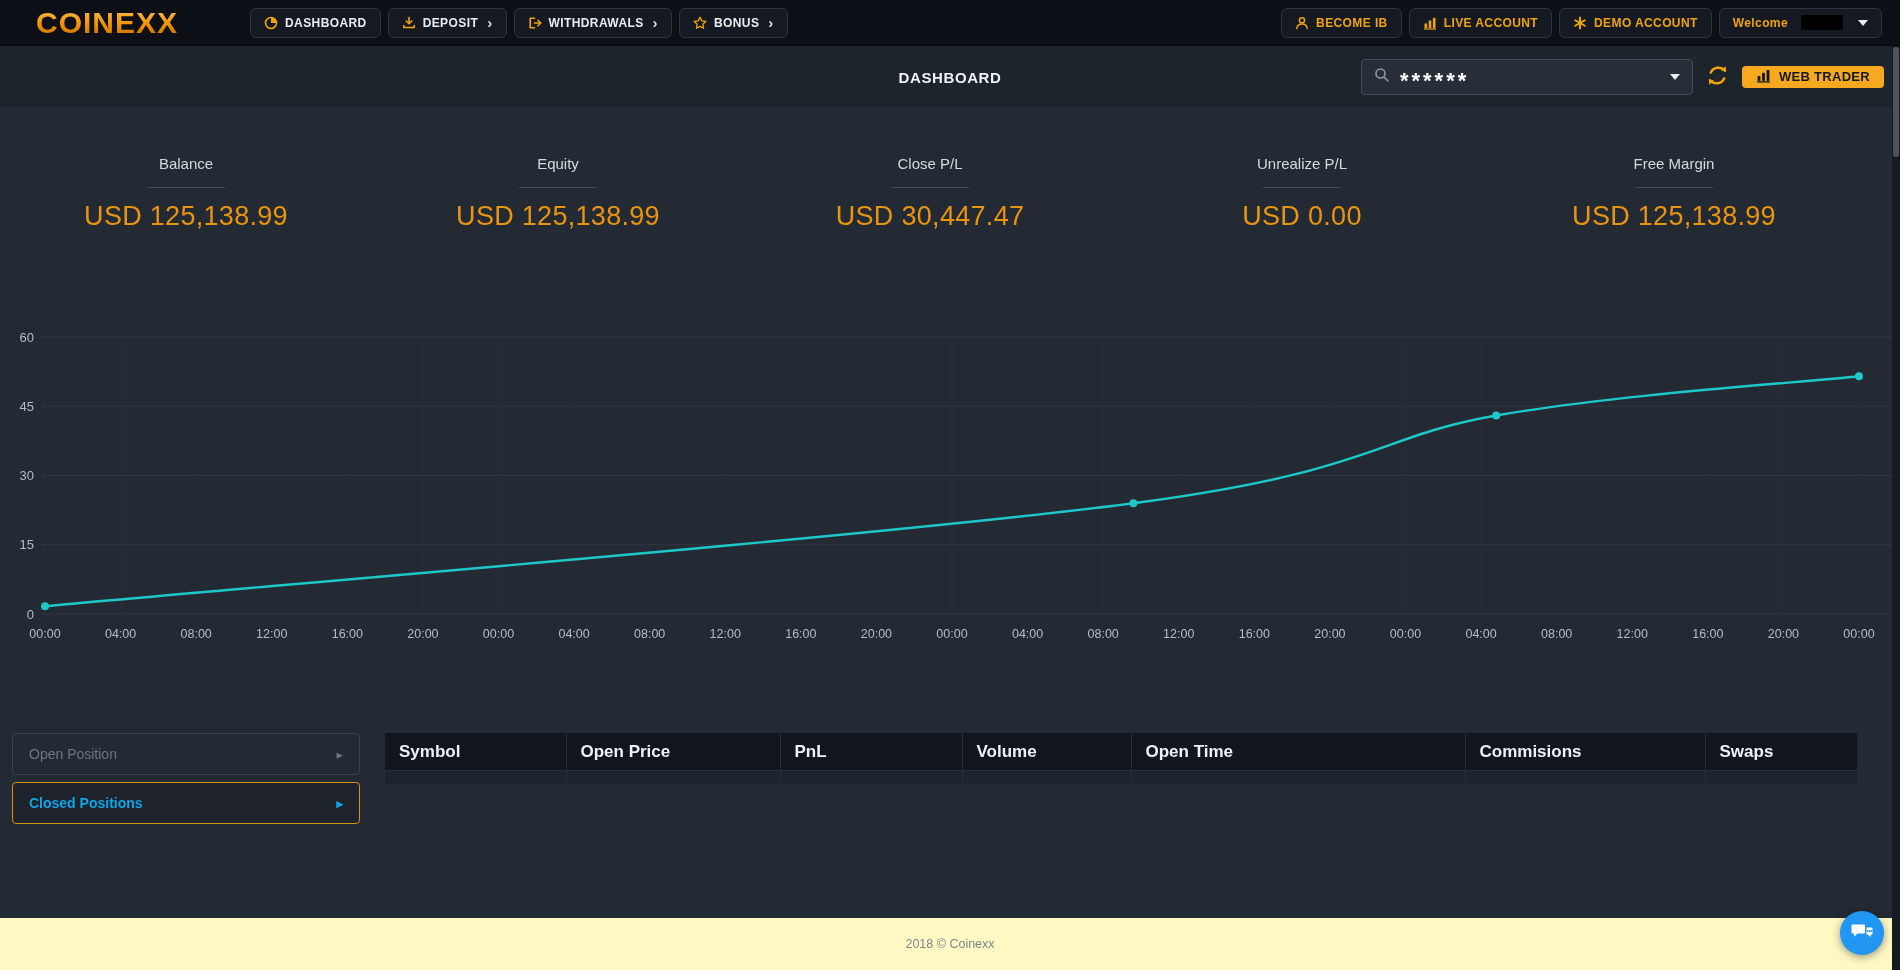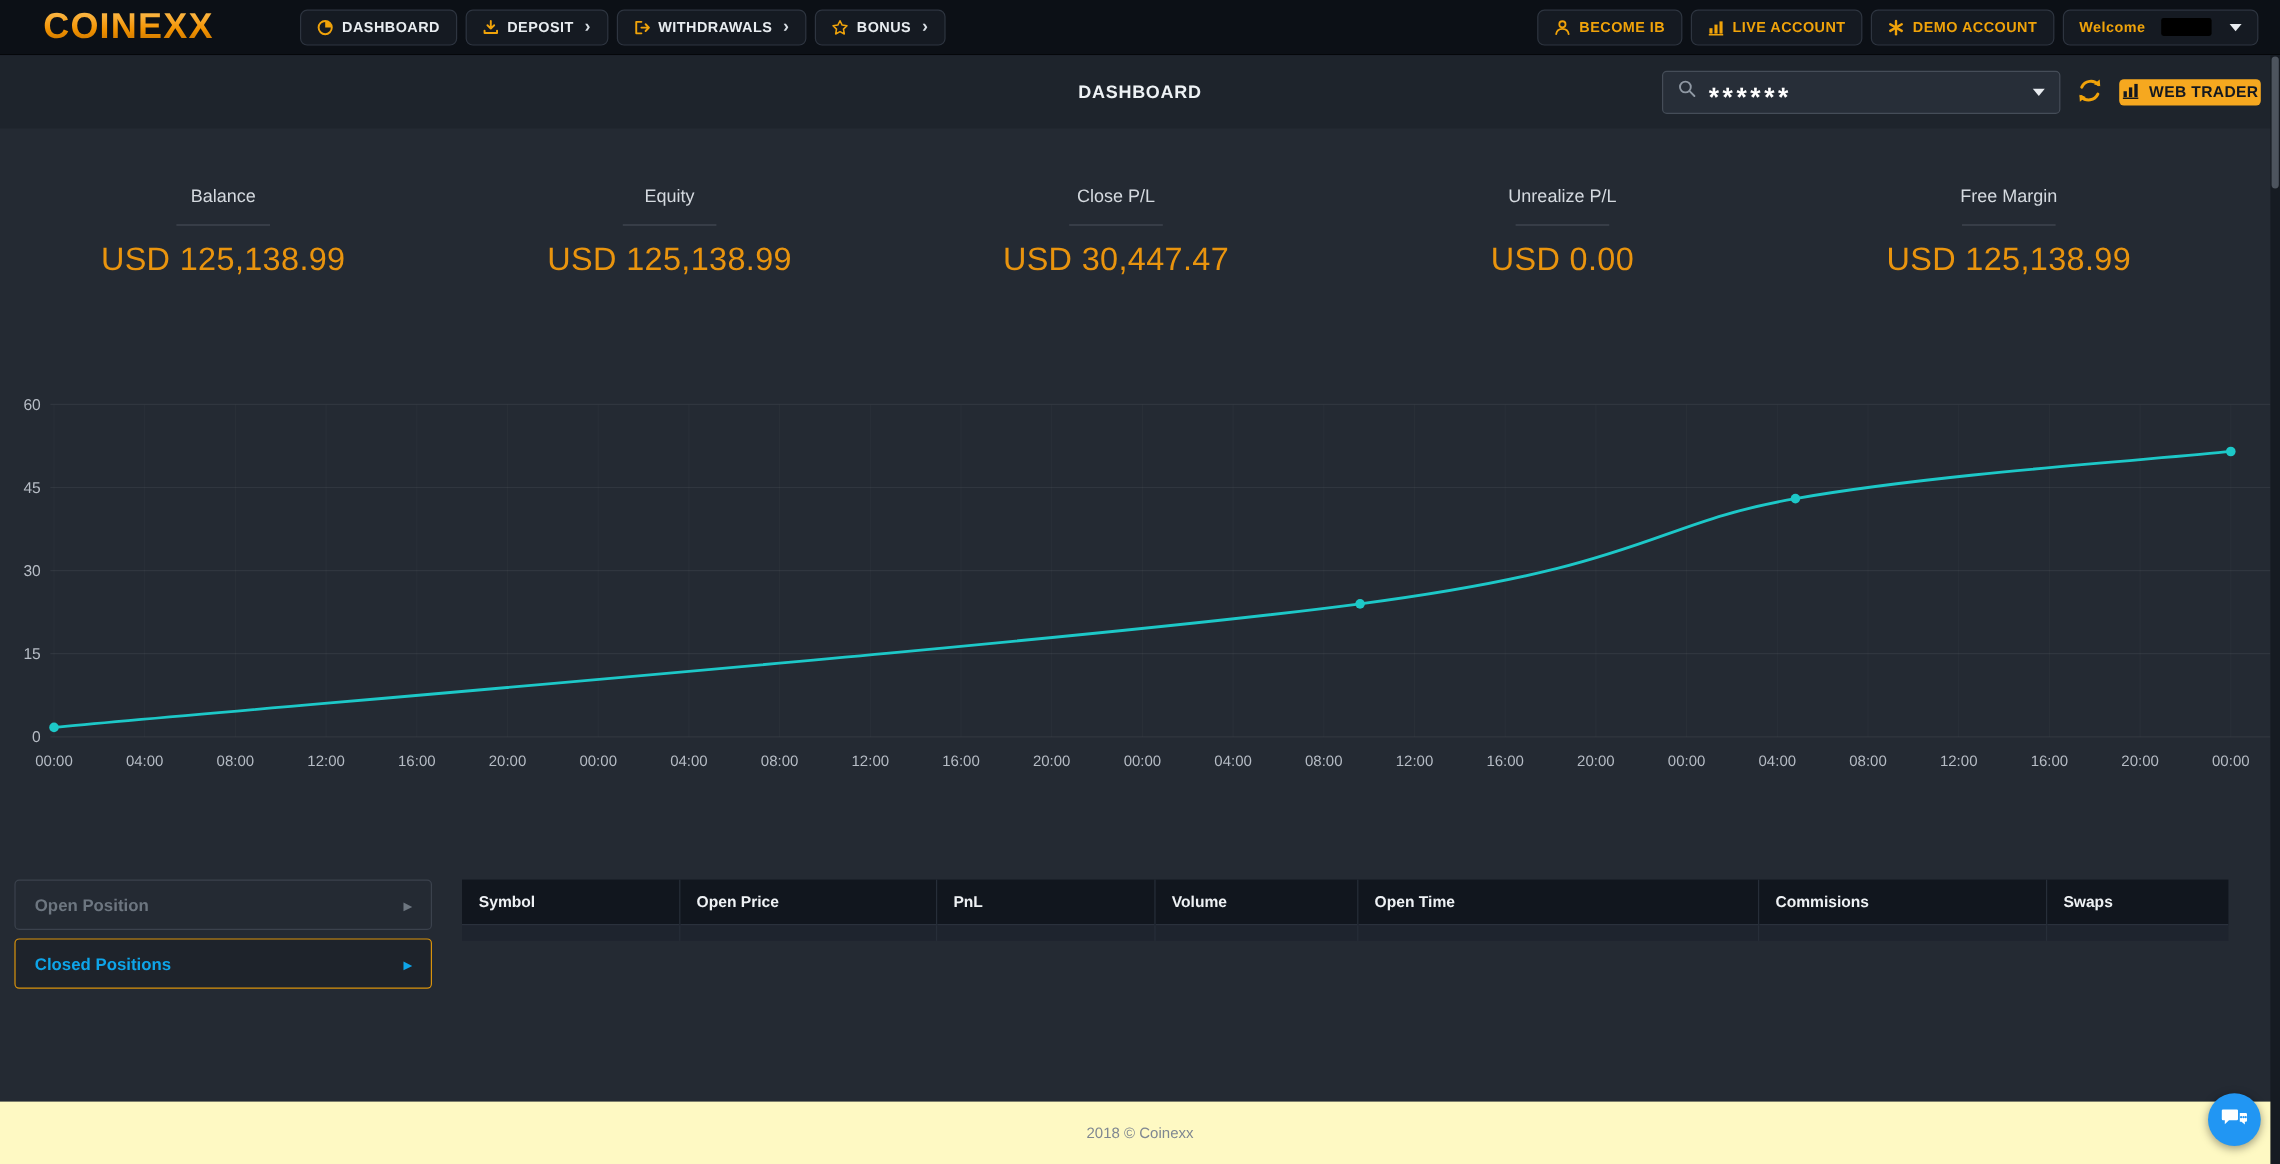--- a/index.html
+++ b/index.html
@@ -29,47 +29,47 @@
   .subbar{position:absolute;top:46px;left:0;right:0;height:61px;background:#1e242c;}
   .subbar-title{position:absolute;left:50%;top:50%;transform:translate(-50%,-50%);
                 font-size:15px;font-weight:700;letter-spacing:.6px;color:#eef2f5;}
   .subbar-right{position:absolute;right:16px;top:50%;transform:translateY(-50%);
                 display:flex;align-items:center;gap:13px;}
   .account-select{width:332px;height:36px;background:#272e38;border:1px solid #454d58;border-radius:4px;
                   display:flex;align-items:center;padding:0 12px;box-sizing:border-box;cursor:pointer;}
   .stars{font-size:22px;letter-spacing:3px;color:#fff;font-weight:700;position:relative;top:4px;margin-left:10px;}
   .account-select .caret{margin-left:auto;}
   .icon-btn{background:none;border:none;color:#f0a30a;cursor:pointer;display:flex;align-items:center;padding:0;}
-  .webtrader{display:flex;align-items:center;gap:8px;height:22px;padding:0 2px;background:#f6a81f;
+  .webtrader{display:flex;align-items:center;gap:8px;height:22px;padding:0 14px;background:#f6a81f;
              border:none;border-radius:4px;color:#141820;font-size:13px;font-weight:700;
              letter-spacing:.3px;cursor:pointer;}
 
   
   .stats{position:absolute;top:107px;left:0;height:163px;display:flex;}
   .stat{width:372px;display:flex;flex-direction:column;align-items:center;padding-top:48px;}
   .stat-label{font-size:15px;color:#d4d9df;}
   .stat-divider{width:78px;height:1px;background:#454b55;margin-top:15px;}
   .stat-value{font-size:27px;color:#e9940e;margin-top:13px;letter-spacing:.3px;}
 
   
   .chart-section{position:absolute;top:270px;left:0;width:1900px;height:385px;}
   #chart-svg{display:block;font-family:"Liberation Sans",sans-serif;}
 
   
   .bottom{position:absolute;top:725px;left:0;right:0;height:193px;display:flex;align-items:flex-start;
           padding-top:8px;box-sizing:border-box;}
   .side-buttons{width:348px;margin-left:12px;flex:none;display:flex;flex-direction:column;gap:7px;}
   .side-btn{height:42px;border-radius:4px;display:flex;align-items:center;justify-content:space-between;
-            padding:0 16px;font-size:14px;cursor:pointer;background:transparent;font-weight:bold;}
+            padding:0 16px;font-size:14px;cursor:pointer;background:transparent;}
   .side-btn.inactive{border:1px solid #3b424d;color:#6d7680;}
   .side-btn.active{border:1px solid #d9930d;color:#0ea5e9;background:rgba(0,0,0,.15);font-weight:600;gap:32px;}
   .side-btn .tri{font-size:13px;}
 
   .table-wrap{flex:1;margin-left:25px;margin-right:43px;}
-  table.positions{width:100%;border-collapse:collapse;table-layout:fixed;font-size:13px;}
+  table.positions{width:100%;border-collapse:collapse;table-layout:fixed;font-size:17px;}
   table.positions th{background:#11161e;color:#eef1f4;font-weight:600;text-align:left;
                      height:37px;padding:0 0 0 14px;border-right:1px solid #272e39;}
   table.positions th:last-child{border-right:none;margin-left:28px;}
   table.positions td{background:#1e242e;color:#cfd5dc;height:45px;padding:0 0 0 14px;
                      border-top:1px solid #2a313c;border-right:1px solid #272e39;}
   table.positions td:last-child{border-right:none;}
   table.positions tr.partial td{height:13px;}
 
   
   .footer{position:absolute;top:918px;left:0;right:0;height:52px;background:#fef9c3;

